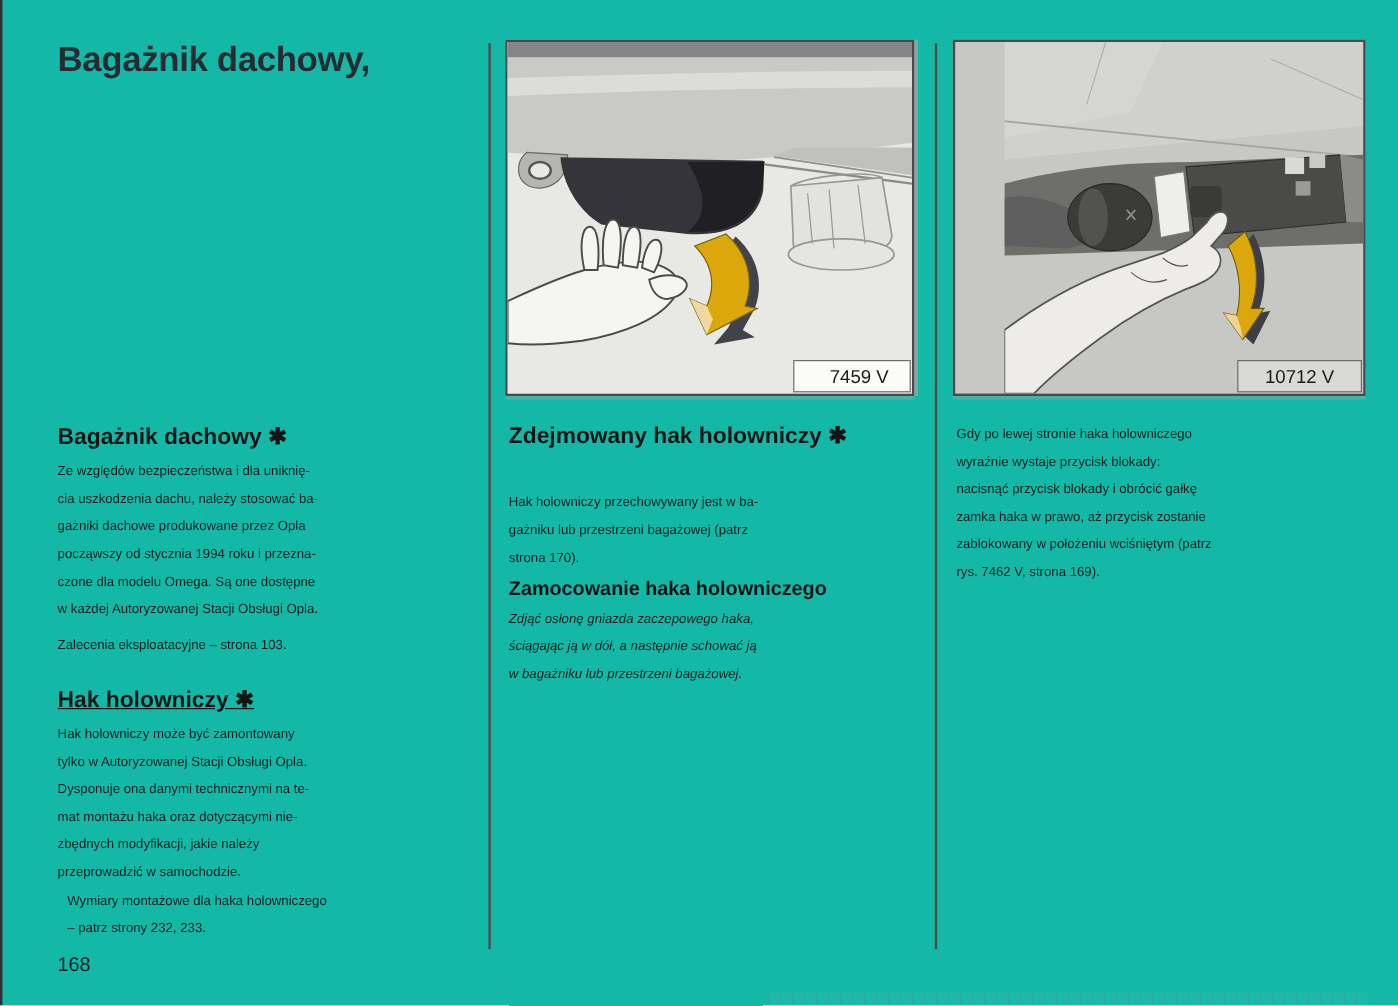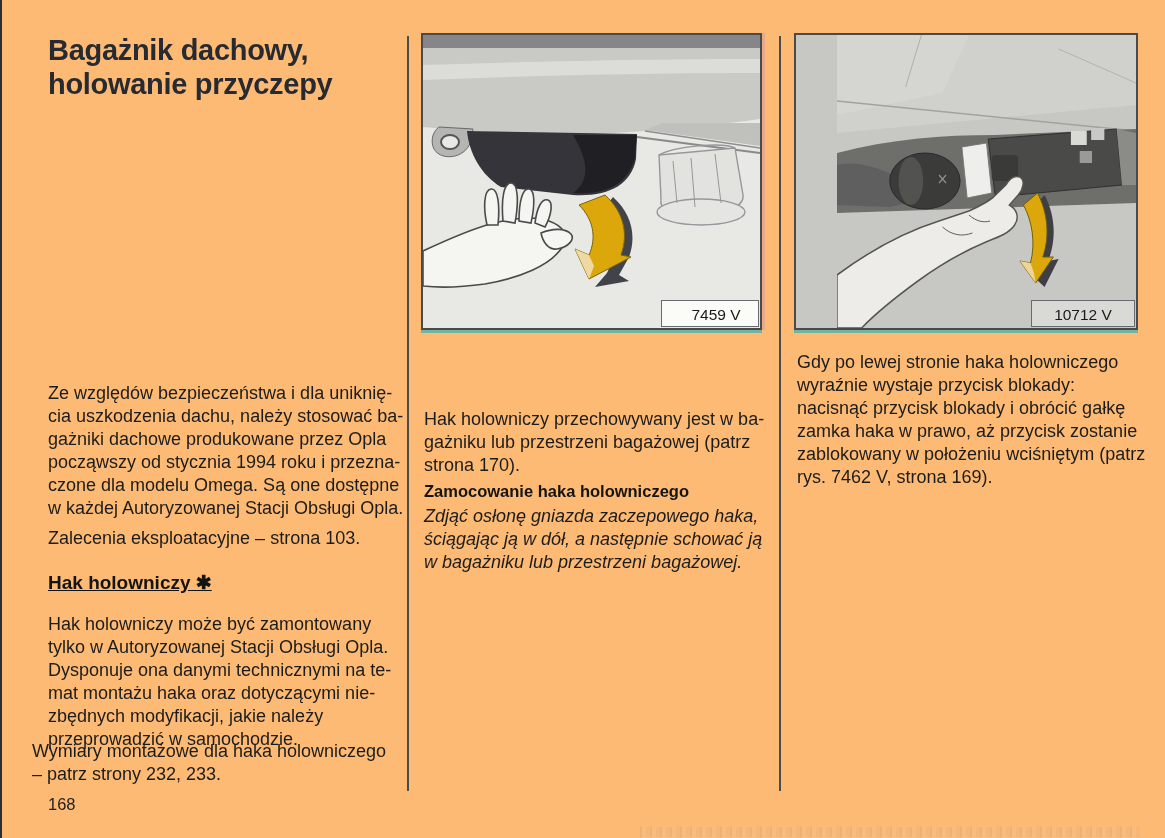--- a/index.html
+++ b/index.html
@@ -1,40 +1,40 @@
 <!DOCTYPE html>
 <html><head>
 <meta charset="utf-8">
 <style>
   * { margin:0; padding:0; box-sizing:border-box; }
   html,body { background:#ffffff; }
   .page {
     position:relative; width:1165px; height:838px;
-    background:#fdba74; overflow:hidden;
+    background:#14b8a6; overflow:hidden;
     font-family:"Liberation Sans", sans-serif;
     color:#1d1d1d;
   }
   .edge-line { position:absolute; left:0; top:0; width:2px; height:838px; background:#2f2f2f; }
   .divider { position:absolute; top:36px; width:2px; height:755px; background:#4c4c4c; }
   .divider-1 { left:407px; }
   .divider-2 { left:779px; }
 
   .page-title { position:absolute; left:48px; top:33px; width:360px;
     font-size:29px; font-weight:bold; line-height:34px; color:#272b31; letter-spacing:-0.3px; }
 
   .sec-heading { position:absolute; font-size:19px; font-weight:bold; color:#141414; white-space:nowrap; }
   .sub-heading { position:absolute; font-size:16.5px; font-weight:bold; color:#141414; white-space:nowrap; }
-  .para { position:absolute; font-size:18px; line-height:23px; white-space:pre-line; color:#1c1c1c; }
+  .para { position:absolute; font-size:11px; line-height:23px; white-space:pre-line; color:#1c1c1c; }
 
   .h-roof  { left:48px; top:352px; }
   .p-roof1 { left:48px; top:382px; width:362px; }
   .p-roof2 { left:48px; top:527px; width:362px; }
   .h-tow   { left:48px; top:571px;text-decoration:underline; }
-  .p-tow1  { left:48px; top:601px; width:362px;margin-top:12px; }
-  .p-tow2  { left:32px; top:740px; width:362px; }
+  .p-tow1  { left:48px; top:601px; width:362px; }
+  .p-tow2  { left:56px; top:740px; width:362px; }
   .page-number { position:absolute; left:48px; top:795px; font-size:16.5px;text-align:right; }
 
   .h-mid   { left:424px; top:351px; }
   .sub-mid1{ left:424px; top:385px; }
   .p-mid1  { left:424px; top:408px; width:350px; }
   .sub-mid2{ left:424px; top:482px; }
   .p-mid2  { left:424px; top:505px; width:350px;font-style:italic; }
 
   .p-right { left:797px; top:351px; width:350px; }
 
@@ -63,23 +63,23 @@
 <body>
 
 <div class="page">
 
   <div class="edge-line"></div>
   <div class="divider divider-1"></div>
   <div class="divider divider-2"></div>
 
   <div class="page-title">
     <span>Bagażnik dachowy,</span><br>
-    <span>holowanie przyczepy</span>
   </div>
 
+  <div class="sec-heading h-roof">Bagażnik dachowy ✱</div>
   <div class="para p-roof1">Ze względów bezpieczeństwa i dla uniknię-
 cia uszkodzenia dachu, należy stosować ba-
 gażniki dachowe produkowane przez Opla
 począwszy od stycznia 1994 roku i przezna-
 czone dla modelu Omega. Są one dostępne
 w każdej Autoryzowanej Stacji Obsługi Opla.</div>
   <div class="para p-roof2">Zalecenia eksploatacyjne – strona 103.</div>
 
   <div class="sec-heading h-tow">Hak holowniczy ✱</div>
   <div class="para p-tow1">Hak holowniczy może być zamontowany
@@ -123,20 +123,21 @@
       <g>
         <path d="M190,162 C208,178 214,200 206,222 L196,240 L206,246 L172,252 L184,238 C194,218 192,196 176,180 Z" fill="#42424a"></path>
         <path d="M182,160 C200,176 206,198 198,220 L208,222 L166,244 L152,214 L166,220 C174,202 170,184 156,170 Z" fill="#dba70b" stroke="#77650a" stroke-width="1"></path>
         <path d="M166,244 L152,214 L166,220 L171,231 Z" fill="#f0d9a0"></path>
       </g>
     </svg>
     <div class="pink-edge"></div>
     <div class="fig-label">7459 V</div>
   </div>
 
+  <div class="sec-heading h-mid">Zdejmowany hak holowniczy ✱</div>
   <div class="para p-mid1">Hak holowniczy przechowywany jest w ba-
 gażniku lub przestrzeni bagażowej (patrz
 strona 170).</div>
   <div class="sub-heading sub-mid2">Zamocowanie haka holowniczego</div>
   <div class="para p-mid2">Zdjąć osłonę gniazda zaczepowego haka,
 ściągając ją w dół, a następnie schować ją
 w bagażniku lub przestrzeni bagażowej.</div>
 
   <div class="fig fig-2">
     <svg viewBox="0 0 340 293" preserveAspectRatio="none">

